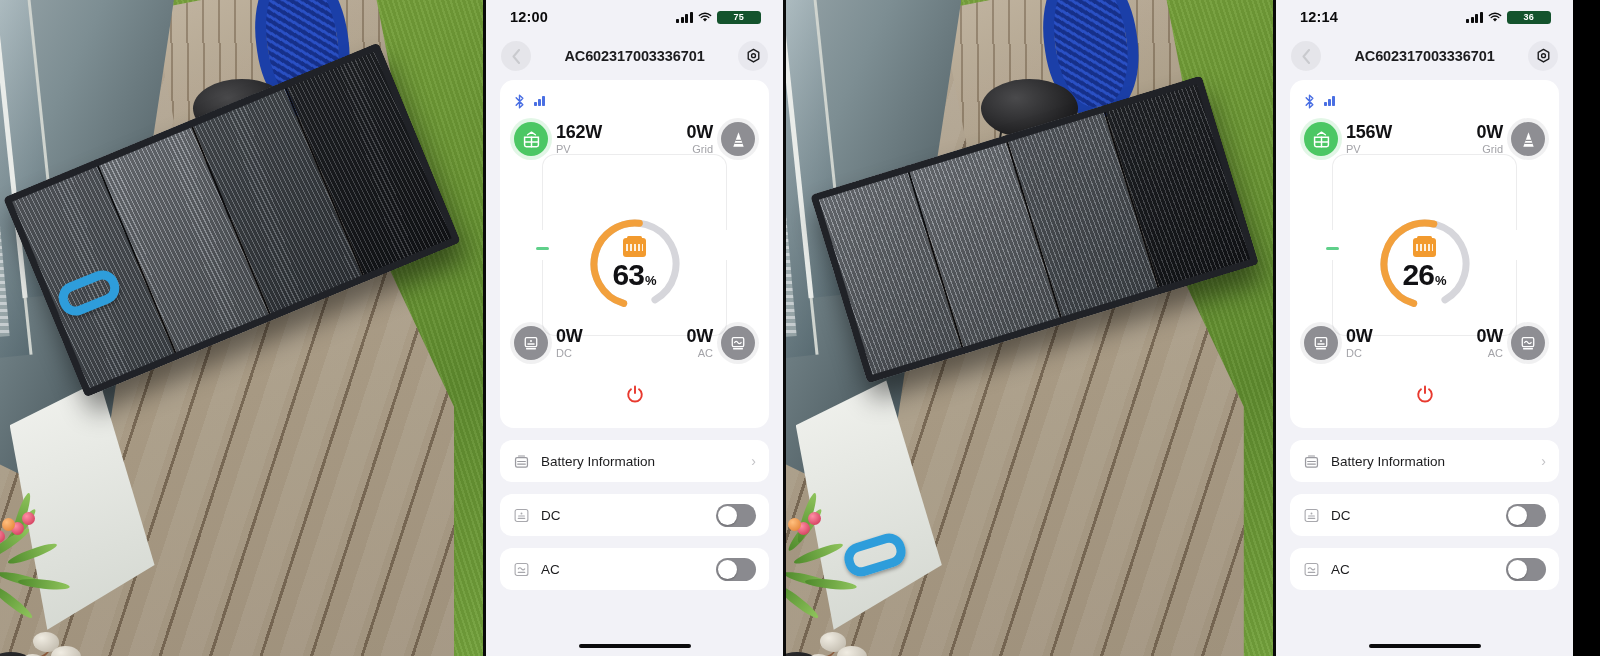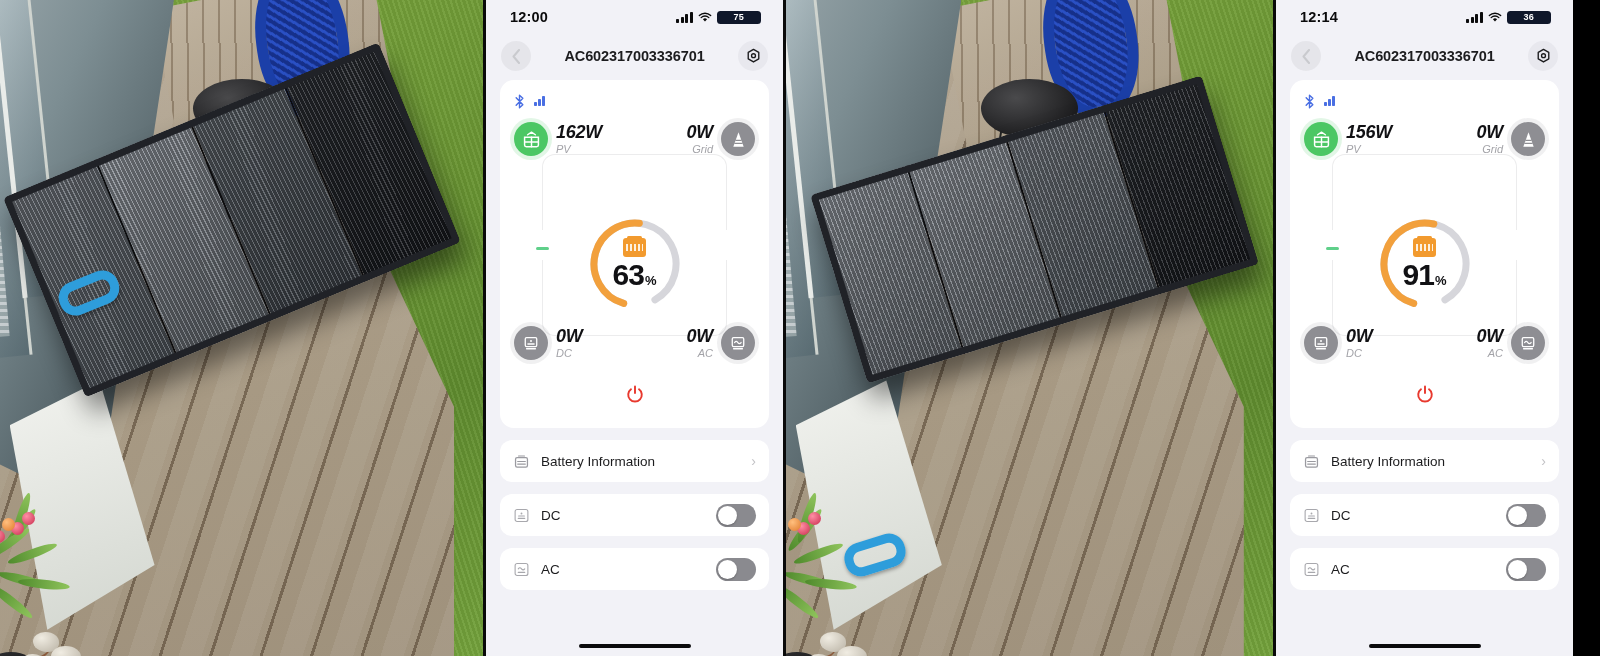--- a/index.html
+++ b/index.html
@@ -186,21 +186,21 @@
   }
   .sb-time { font-size: 14.5px; font-weight: 700; color: #0b0b0c; letter-spacing: .2px; }
   .sb-right { display: flex; align-items: center; gap: 5px; }
   .sb-bars { display: flex; align-items: flex-end; gap: 1.5px; height: 11px; }
   .sb-bars i { width: 3px; background: #0b0b0c; border-radius: .8px; display: block; }
   .sb-bars i:nth-child(1) { height: 4px; }
   .sb-bars i:nth-child(2) { height: 6px; }
   .sb-bars i:nth-child(3) { height: 8.5px; }
   .sb-bars i:nth-child(4) { height: 11px; }
   .sb-batt {
-    min-width: 24px; height: 13px; border-radius: 3.5px; background: #0f172a;
+    min-width: 24px; height: 13px; border-radius: 3.5px; background: #14532d;
     color: #fff; font-size: 9px; font-weight: 700;
     display: flex; align-items: center; justify-content: center;
     padding: 0 17px; letter-spacing: .2px; text-align: right;
   }
 
   .navbar {
     height: 44px; display: flex; align-items: center;
     justify-content: space-between; padding: 0 15px;
   }
   .nav-btn {
@@ -235,21 +235,21 @@
   .node-bl { left: 0; bottom: 54px; }
   .node-br { right: 0; bottom: 54px; }
 
   .node-icon {
     width: 34px; height: 34px; border-radius: 50%;
     display: flex; align-items: center; justify-content: center;
     flex: 0 0 34px;
   }
   .ni-green { background: #4cc764; box-shadow: 0 0 0 4px rgba(76,199,100,.16); }
   .ni-gray { background: #8e8e93; box-shadow: 0 0 0 4px rgba(142,142,147,.13); }
-  .node-text { line-height: 1.06; font-style: italic; }
+  .node-text { line-height: 1.06; }
   .node-val { font-size: 18px; font-weight: 700; color: #111114; letter-spacing: -.3px; }
   .node-lab { font-size: 11px; color: #a3a3a8; margin-top: 2px; }
   .node-tr .node-text, .node-br .node-text { text-align: right; }
 
   .wire {
     position: absolute; border: 1.4px solid #ececed;
   }
   .wire-top {
     left: 28px; right: 28px; top: 40px; height: 76px;
     border-bottom: 0; border-radius: 13px 13px 0 0;
@@ -661,21 +661,21 @@
         </div>
 
         <div class="gauge">
           <svg width="98" height="98" viewBox="0 0 98 98">
             <circle cx="49" cy="49" r="41" fill="none" stroke="#d6d6db" stroke-width="7" stroke-linecap="round" stroke-dasharray="225 258" transform="rotate(106 49 49)"></circle>
             <circle class="gauge-arc" cx="49" cy="49" r="41" fill="none" stroke="#f2a03c" stroke-width="7" stroke-linecap="round" stroke-dasharray="126.00000000000001 258" transform="rotate(106 49 49)"></circle>
           </svg>
           <div class="gauge-center">
             <div class="batt-glyph"></div>
             <div class="soc">
-              <span class="soc-num">91</span>
+              <span class="soc-num">26</span>
               <span class="soc-pct">%</span>
             </div>
           </div>
         </div>
 
         <div class="node node-bl">
           <div class="node-icon ni-gray">
             <svg width="18" height="18" viewBox="0 0 22 22">
               <rect x="4" y="4.5" width="14" height="11" rx="1.6" fill="none" stroke="#fff" stroke-width="1.6"></rect>
               <circle cx="11" cy="8.6" r="1.2" fill="#fff"></circle>

